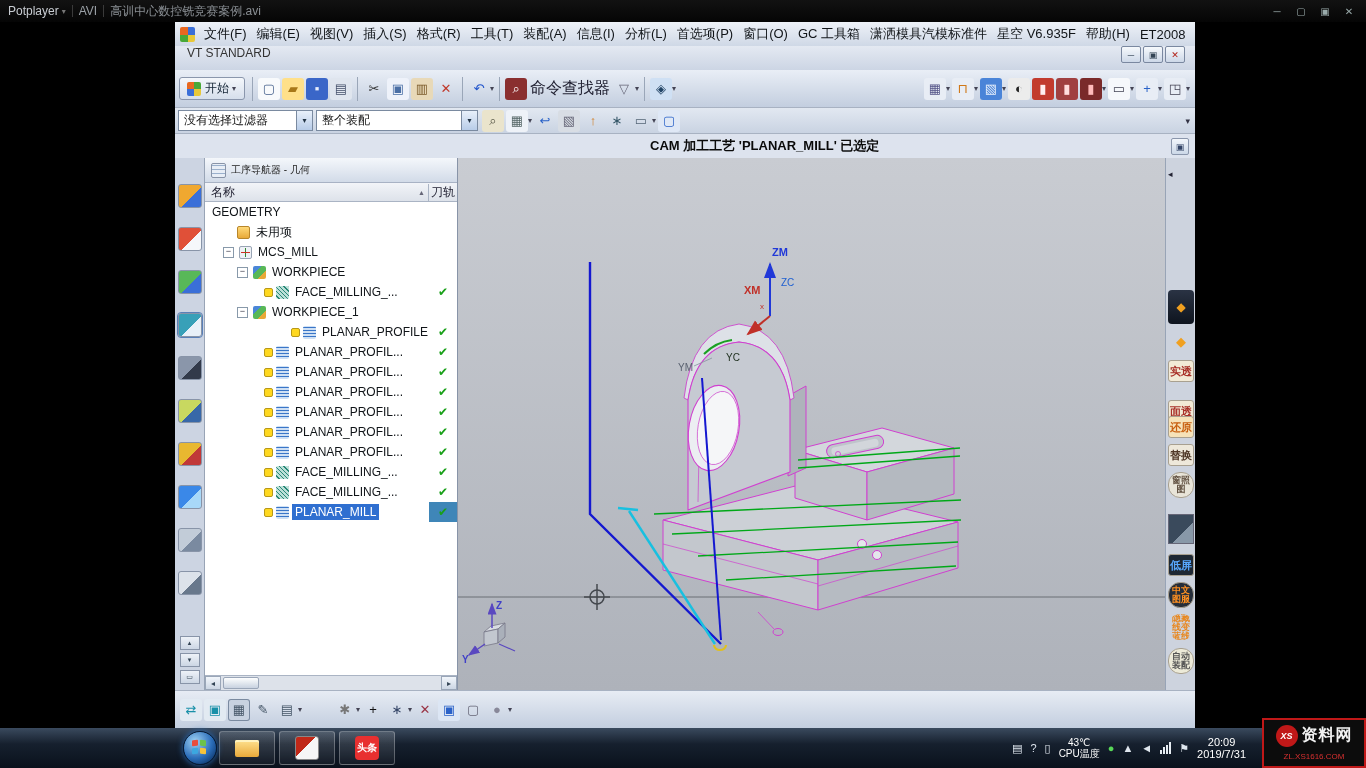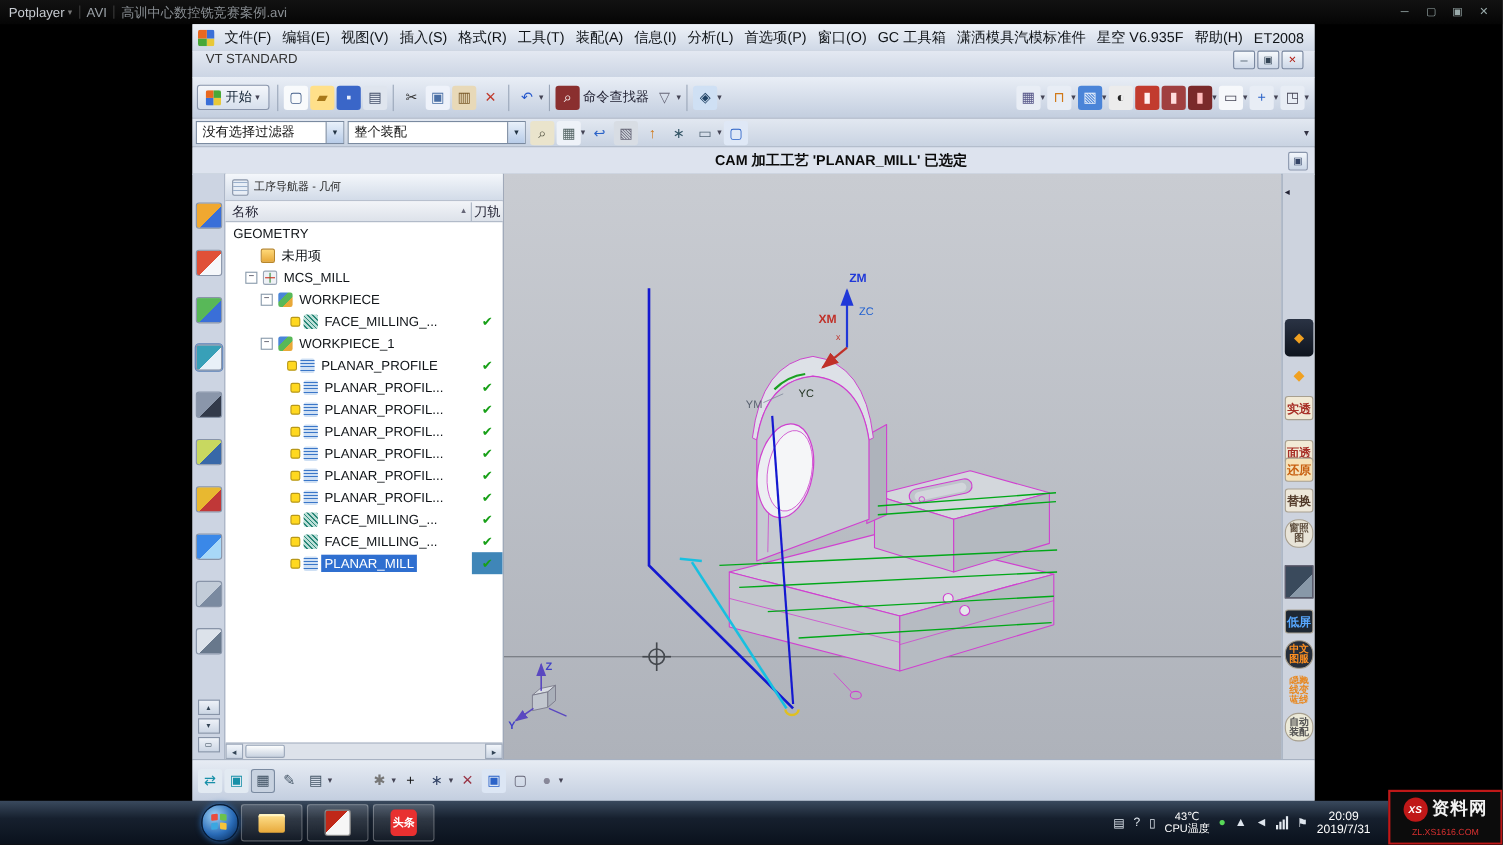--- a/index.html
+++ b/index.html
@@ -38,21 +38,21 @@
   .nxwbtn.close{color:#b22218;}
   
   #toolbar1{left:0;top:48px;width:1020px;height:38px;background:linear-gradient(#e9eef6,#c3cedf);
     border-bottom:1px solid #a8b2c2;display:flex;align-items:center;padding:0 4px;box-sizing:border-box;}
   .chip{width:22px;height:22px;margin:0 1px;border-radius:3px;display:inline-flex;flex:0 0 auto;
     align-items:center;justify-content:center;font-size:13px;color:#345;}
   .chip.pressed{box-shadow:inset 0 0 0 1px #7a8aa0;background:#bcc8da;}
   .chip-arrow{font-size:8px;color:#445;margin:0 1px 0 -1px;flex:0 0 auto;}
   .tsep{width:1px;height:24px;background:#9aa6b8;margin:0 4px;flex:0 0 auto;}
   .tgap{flex:1;}
-  .tlabel{font-size:12px;color:#223;margin:0 2px;white-space:nowrap;}
+  .tlabel{font-size:16px;color:#223;margin:0 2px;white-space:nowrap;}
   .start-btn{display:inline-flex;align-items:center;gap:4px;padding:2px 7px;margin-right:3px;
     border:1px solid #8a96ac;border-radius:3px;background:linear-gradient(#f4f7fb,#d6dfec);
     font-size:12px;color:#123;flex:0 0 auto;}
   .start-logo{width:14px;height:14px;border-radius:2px;
     background:linear-gradient(#e86820,#e86820) 0 0/7px 7px no-repeat,
                linear-gradient(#48a838,#48a838) 7px 0/7px 7px no-repeat,
                linear-gradient(#3a6fd8,#3a6fd8) 0 7px/7px 7px no-repeat,
                linear-gradient(#e8c838,#e8c838) 7px 7px/7px 7px no-repeat;}
   #toolbar2{left:0;top:86px;width:1020px;height:26px;background:linear-gradient(#e2e8f1,#c9d3e2);
     border-bottom:1px solid #a8b2c2;display:flex;align-items:center;padding:0 3px;box-sizing:border-box;}
@@ -366,21 +366,21 @@
             </div>
             <div class="trow">
               <div class="tname" style="padding-left: 32px;">
                 <span class="texp">−</span>
                 <span class="ticon workpiece"></span>
                 <span class="tlabeltext">WORKPIECE_1</span>
               </div>
               <div class="tcheck"></div>
             </div>
             <div class="trow">
-              <div class="tname" style="padding-left: 43px;">
+              <div class="tname" style="padding-left: 73px;">
                 <span class="texp-sp"></span>
                 <span class="ymark"></span>
                 <span class="ticon op-planar"></span>
                 <span class="tlabeltext">PLANAR_PROFILE</span>
               </div>
               <div class="tcheck">
                 <span class="checkmark">✔</span>
               </div>
             </div>
             <div class="trow">

